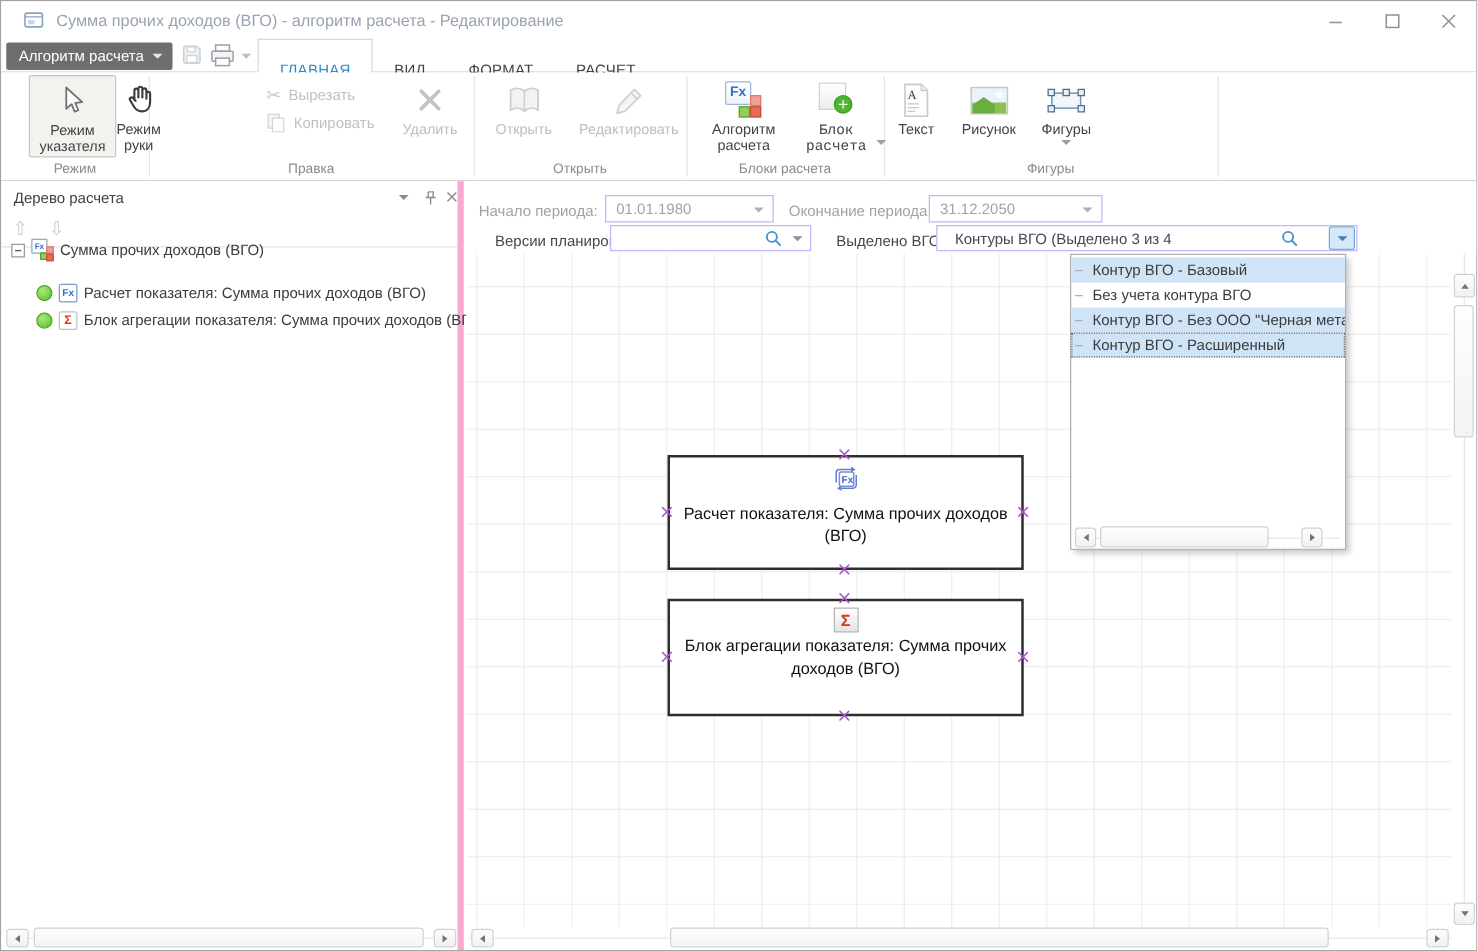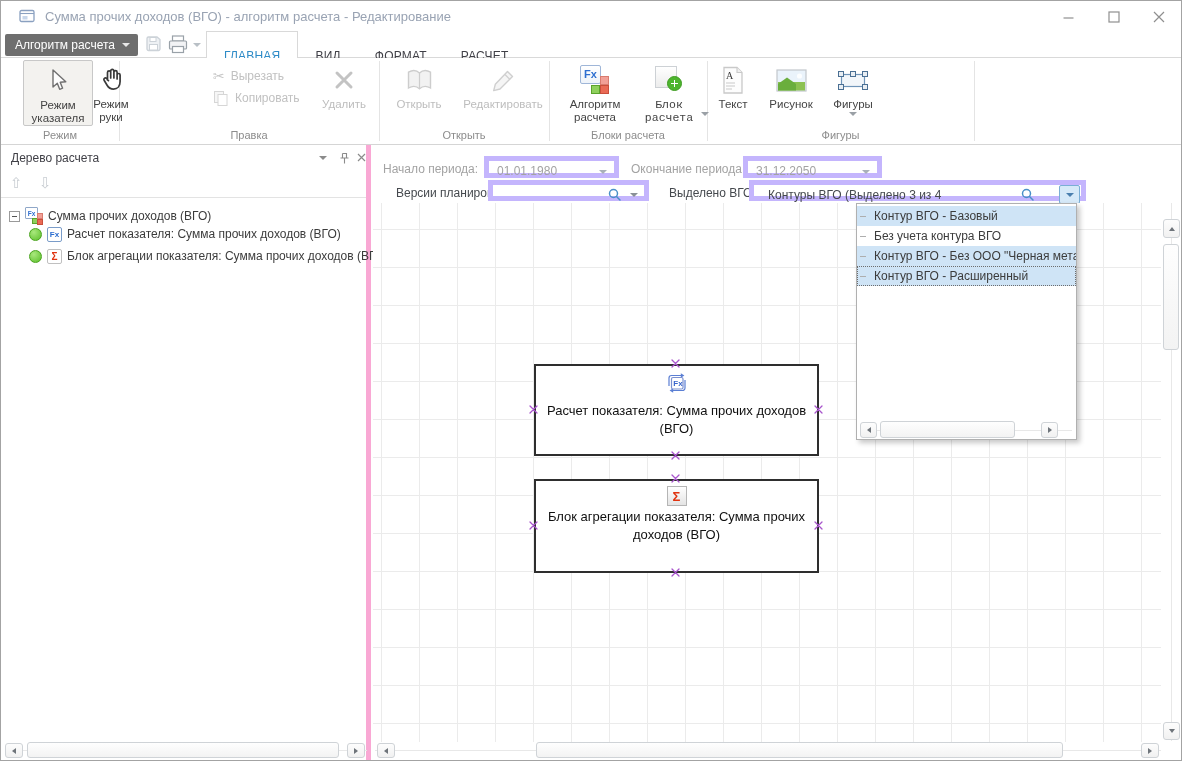--- a/index.html
+++ b/index.html
@@ -75,21 +75,21 @@
   .sb-btn{position:absolute;border:1px solid #cfd3d7;border-radius:3px;background:linear-gradient(#fdfdfd,#f1f1f1);
           display:flex;align-items:center;justify-content:center;box-sizing:border-box;}
   .sb-thumb{position:absolute;border:1px solid #cfd3d7;border-radius:3px;background:linear-gradient(#fefefe,#f3f3f3);box-sizing:border-box;}
   .trackline-h{position:absolute;height:1px;background:#e8e8e8;}
   .trackline-v{position:absolute;width:1px;background:#e8e8e8;}
 
   
   .flabel{position:absolute;font-size:12px;white-space:nowrap;}
   .flabel.dim{color:#a3a3a3;}
   .flabel.dark{color:#45494e;}
-  .combo{position:absolute;border:5px solid #c4b5fd;border-radius:0;background:#fff;box-sizing:border-box;}
+  .combo{position:absolute;border:1px solid #c4b5fd;border-radius:0;background:#fff;box-sizing:border-box;}
   .combo .val{position:absolute;left:8px;top:3px;font-size:12px;white-space:nowrap;overflow:hidden;}
   .combo .val.dim{color:#a3a3a3;}
   .combo .val.dark{color:#45494e;}
   .dd-btn{position:absolute;width:21px;height:19px;background:#d6e9f8;border:1px solid #7aaed6;border-radius:2px;
           display:flex;align-items:center;justify-content:center;box-sizing:border-box;}
 
   
   .canvas{position:absolute;left:372px;top:202px;width:788px;height:539px;background:#fff;
           background-image:linear-gradient(to right,#ebebeb 1px,transparent 1px),linear-gradient(to bottom,#ebebeb 1px,transparent 1px);
           background-size:38px 38px;background-position:8px 26px;}
@@ -314,21 +314,21 @@
         <svg width="9" height="9">
             <path d="M1 1 L8 8 M8 1 L1 8" stroke="#8b8b8b" stroke-width="1.2"></path>
           </svg>
       </span>
     </div>
     <div class="lp-tools">
       <span class="bigarrow" style="left:9px;">⇧</span>
       <span class="bigarrow" style="left:38px;">⇩</span>
     </div>
 
-    <div class="treerow" style="top:60px;text-align:right;">
+    <div class="treerow" style="top:44px;text-align:right;">
       <span style="margin-left:8px;" class="expander"></span>
       <span style="margin-left:5px;" class="mini-algo">
         <span class="mini-fx">Fx</span>
         <span class="mini-sq" style="left:7px;top:11px;background:#8ed05c;border-color:#5ba32c;"></span>
         <span class="mini-sq" style="left:12px;top:6px;background:#f2a097;border-color:#d97b6f;"></span>
         <span class="mini-sq" style="left:12px;top:12px;background:#ea6a55;border-color:#c94f3c;"></span>
       </span>
       <span style="margin-left:5px;">Сумма прочих доходов (ВГО)</span>
     </div>
     <div class="treerow" style="top:78px;">

